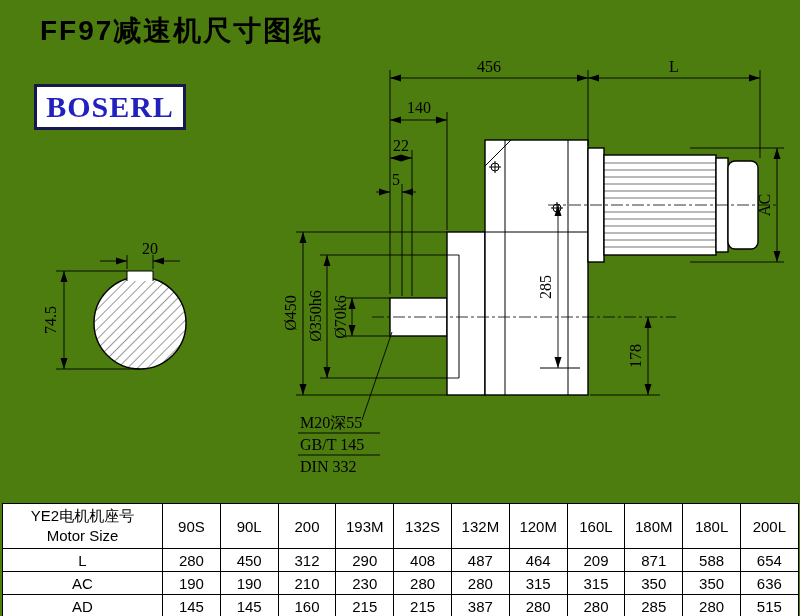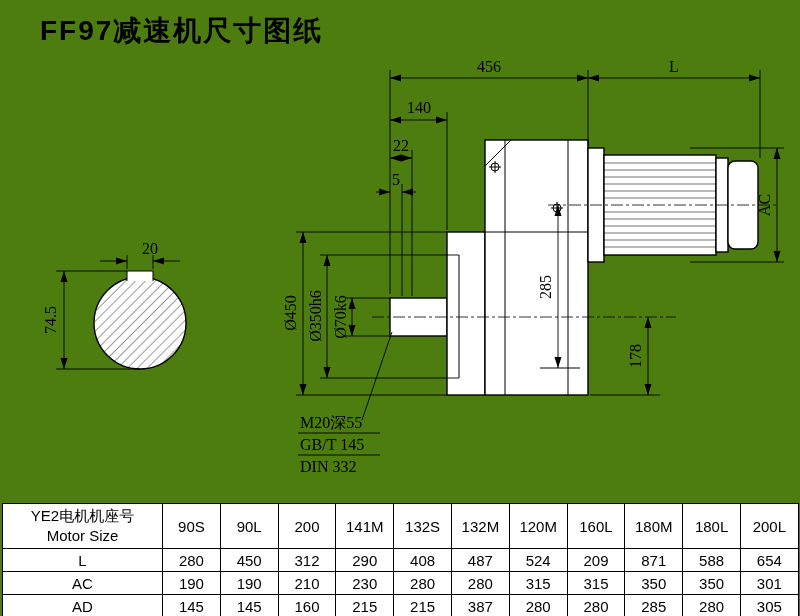--- a/index.html
+++ b/index.html
@@ -27,20 +27,23 @@
   .dim-table .hdr th{height:44px;}
   .dim-table .motor-col div{line-height:20px;}
 </style>
 </head>
 <body>
 
 <div class="page">
 
   <div class="title">FF97减速机尺寸图纸</div>
 
+  <div class="logo-box">
+    <span class="logo-text">BOSERL</span>
+  </div>
 
   <svg width="800" height="503" viewBox="0 0 800 503">
     <defs>
       <marker id="arr" viewBox="0 0 10 10" refX="10" refY="5" markerWidth="11" markerHeight="11" orient="auto-start-reverse" markerUnits="userSpaceOnUse">
         <path d="M0,1.8 L10,5 L0,8.2 Z" fill="#000"></path>
       </marker>
       <pattern id="hatch" width="7" height="7" patternUnits="userSpaceOnUse" patternTransform="rotate(45)">
         <rect width="7" height="7" fill="#fff"></rect>
         <line x1="0" y1="0" x2="0" y2="7" stroke="#333" stroke-width="1"></line>
       </pattern>
@@ -192,67 +195,67 @@
     </colgroup>
     <tbody>
         <tr class="hdr">
       <th class="motor-col">
         <div>YE2电机机座号</div>
         <div>Motor Size</div>
       </th>
       <th>90S</th>
       <th>90L</th>
       <th>200</th>
-      <th>141M</th>
+      <th>193M</th>
       <th>132S</th>
       <th>132M</th>
       <th>120M</th>
       <th>160L</th>
       <th>180M</th>
       <th>180L</th>
       <th>200L</th>
     </tr>
     <tr>
       <th>L</th>
       <td>280</td>
       <td>450</td>
       <td>312</td>
       <td>290</td>
       <td>408</td>
       <td>487</td>
-      <td>524</td>
+      <td>464</td>
       <td>209</td>
       <td>871</td>
       <td>588</td>
       <td>654</td>
     </tr>
     <tr>
       <th>AC</th>
       <td>190</td>
       <td>190</td>
       <td>210</td>
       <td>230</td>
       <td>280</td>
       <td>280</td>
       <td>315</td>
       <td>315</td>
       <td>350</td>
       <td>350</td>
-      <td>301</td>
+      <td>636</td>
     </tr>
     <tr>
       <th>AD</th>
       <td>145</td>
       <td>145</td>
       <td>160</td>
       <td>215</td>
       <td>215</td>
       <td>387</td>
       <td>280</td>
       <td>280</td>
       <td>285</td>
       <td>280</td>
-      <td>305</td>
+      <td>515</td>
     </tr>
   </tbody>
     </table>
 
 </div>
 
 </body></html>

